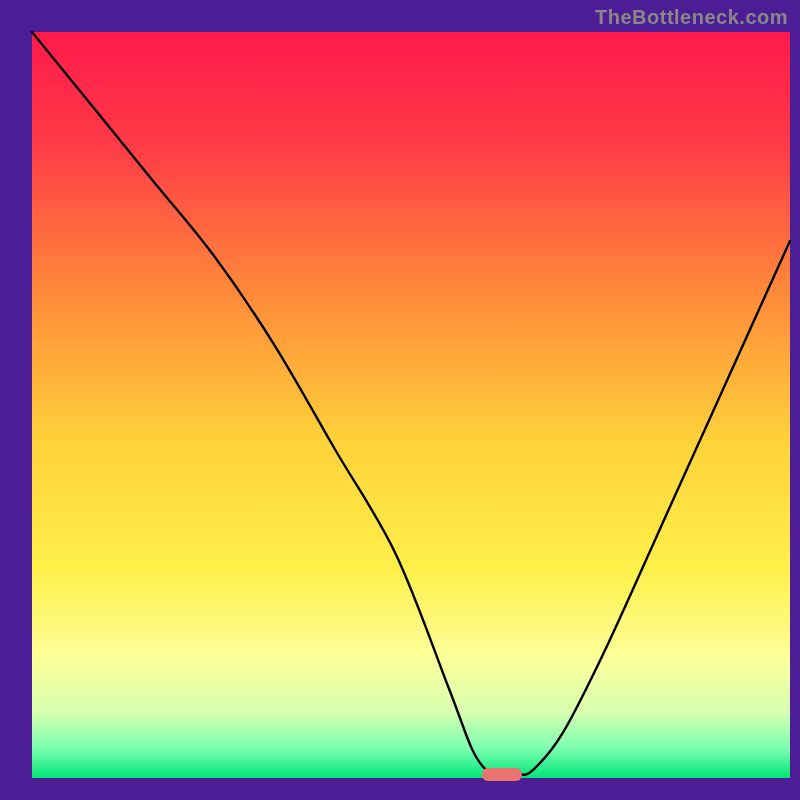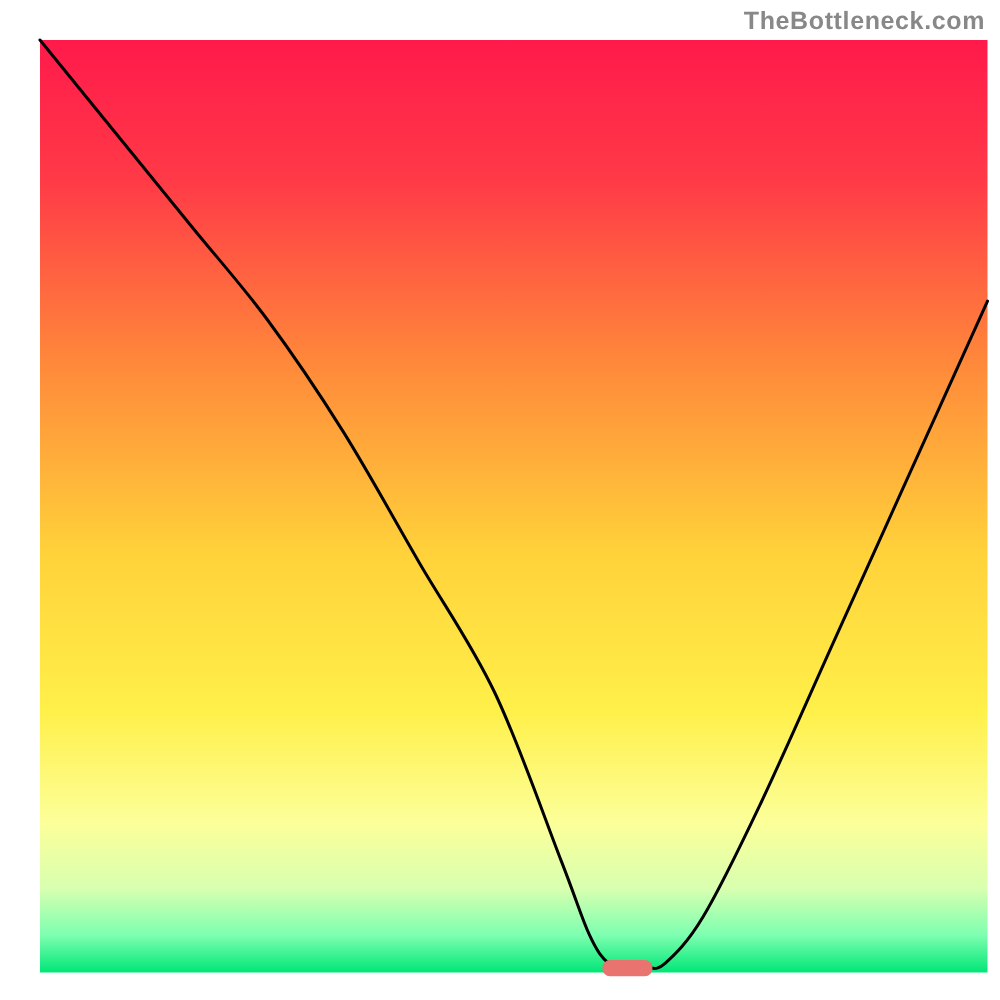--- a/index.html
+++ b/index.html
@@ -9,21 +9,21 @@
     height: 800px;
     background: #000;
     overflow: hidden;
   }
   .frame {
     position: absolute;
     top: 0;
     left: 0;
     width: 800px;
     height: 800px;
-    background: #ffffff;
+    background: #4c1d95;
   }
   .watermark {
     position: absolute;
     top: 6px;
     right: 12px;
     color: #888;
     font-family: Arial, Helvetica, sans-serif;
     font-size: 20px;
     font-weight: 600;
     letter-spacing: 0.5px;

